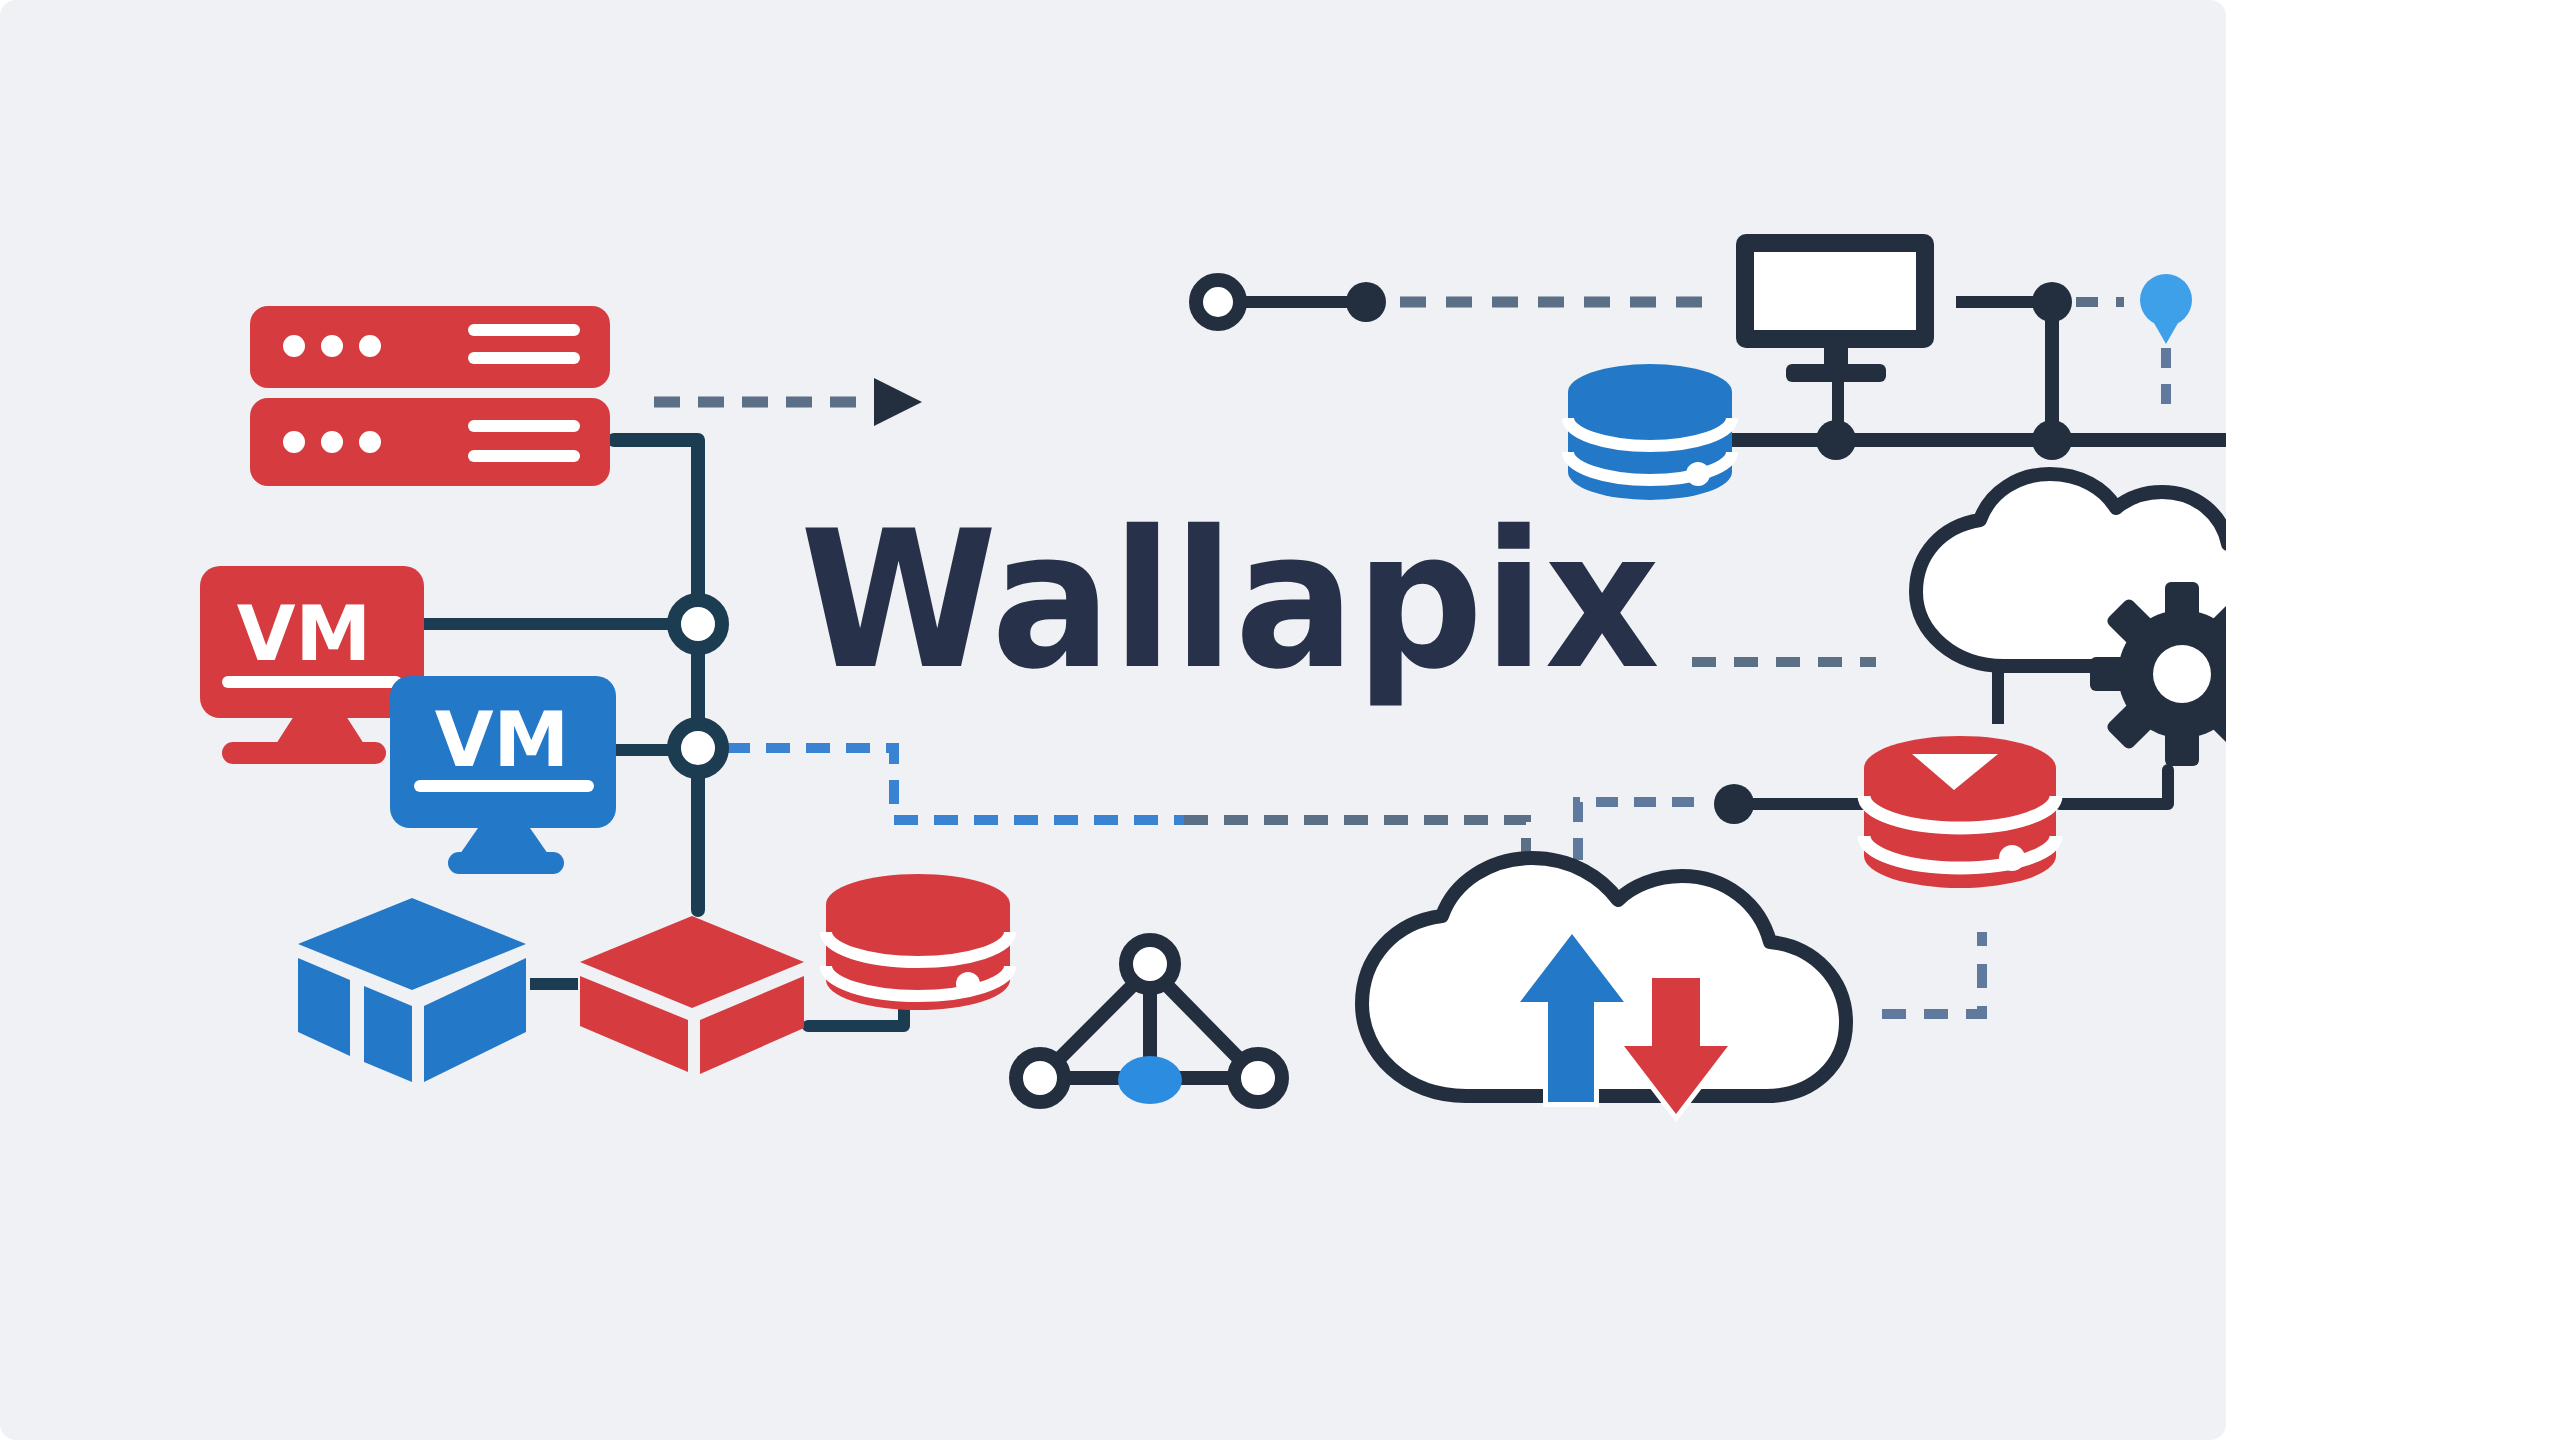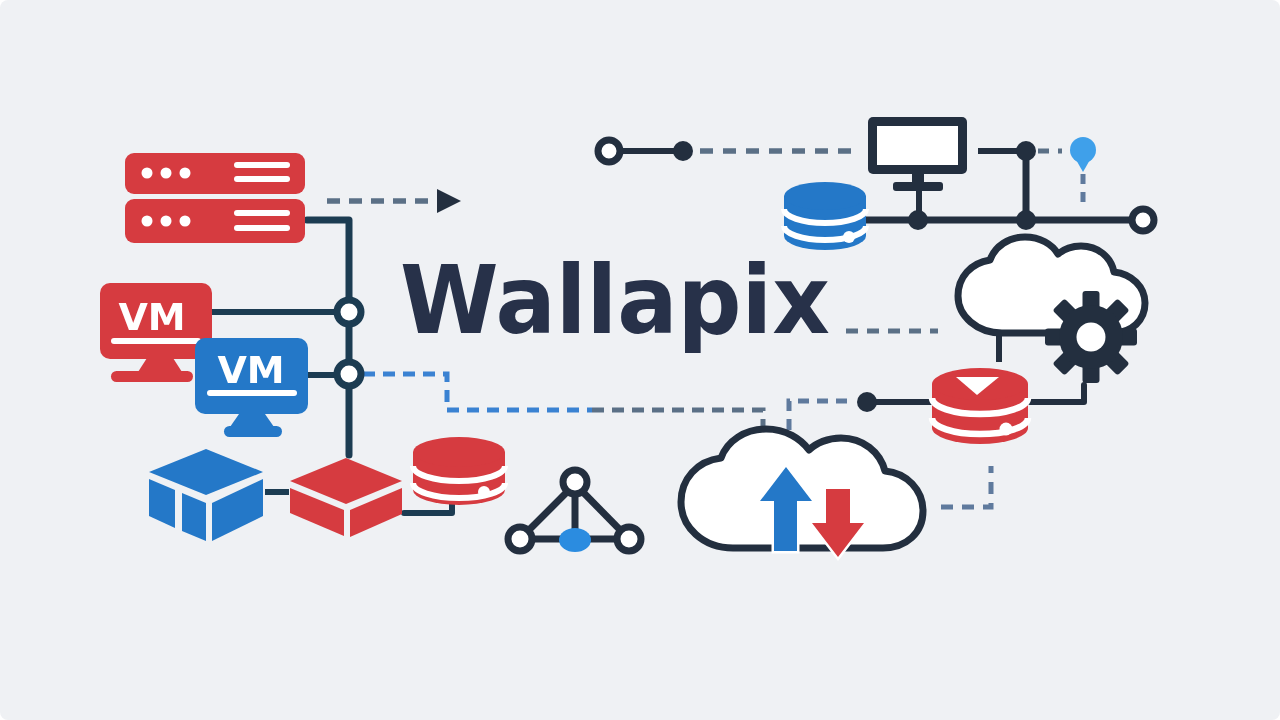--- a/index.html
+++ b/index.html
@@ -1,17 +1,17 @@
 <!DOCTYPE html>
 <html style="--canvas: #eff1f4; --red: #d63b40; --blue: #2478c8; --light-blue: #3fa0ea; --node-blue: #2b8ce0; --ink: #232f3f; --steel: #1c3c52; --text: #273149; --dash-gray: #5b7086; --dash-blue: #3a82d2; --dash-slate: #5f7a9d;"><head>
 <meta charset="utf-8">
 <style>
   html,body{margin:0;padding:0;background:#fff;}
   .canvas{
-    position:relative;width:1280px;height:720px;background:var(--canvas,#eff1f4);
+    position:relative;width:1113px;height:720px;background:var(--canvas,#eff1f4);
     border-radius:8px;overflow:hidden;
   }
   svg{position:absolute;inset:0;display:block;}
   .f-red{fill:var(--red)}
   .f-blue{fill:var(--blue)}
   .f-lblue{fill:var(--light-blue)}
   .f-nblue{fill:var(--node-blue)}
   .f-ink{fill:var(--ink)}
   .f-white{fill:#ffffff}
   .s-ink{stroke:var(--ink)}

